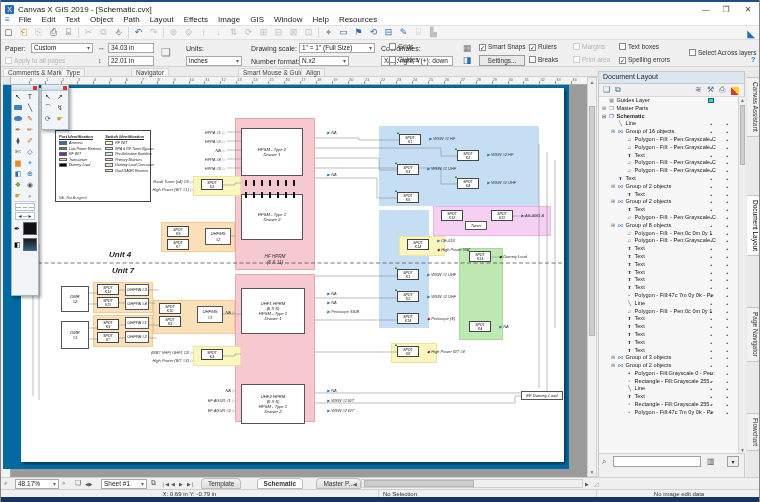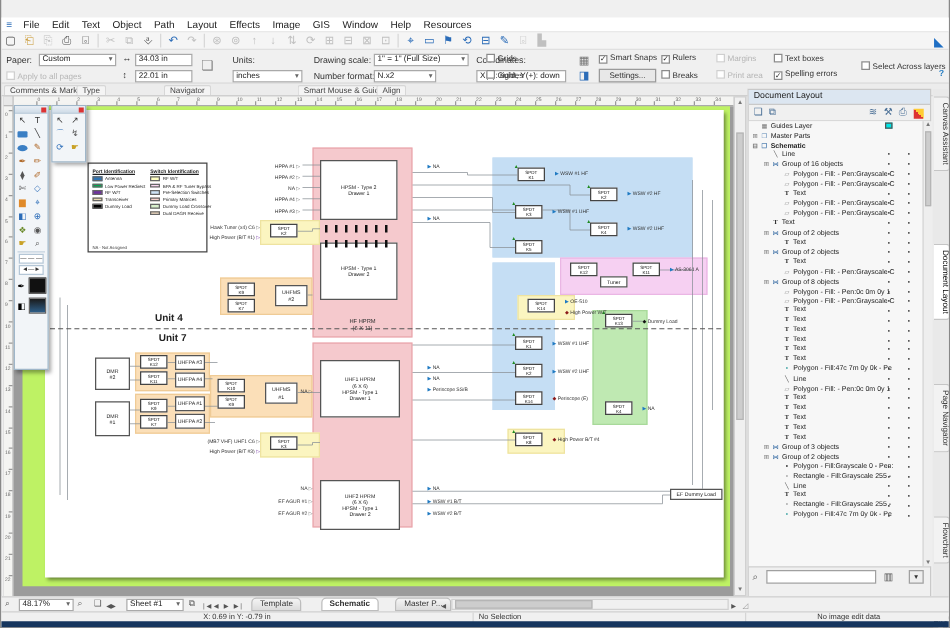--- a/index.html
+++ b/index.html
@@ -33,21 +33,21 @@
   
   #sectiontabs{left:0;top:67px;width:760px;height:10px;background:#ececec;border-bottom:1px solid #cfcfcf;}
   .stab{position:absolute;top:1px;font-size:6.5px;color:#444;padding:0 4px;background:#f4f4f4;border:1px solid #d7d7d7;border-bottom:none;border-radius:2px 2px 0 0;}
   
   #wrap{left:2px;top:77px;width:594px;height:400px;background:#9b9b9b;}
   #corner{left:0;top:0;width:8px;height:8px;background:#e8e8e8;border-right:1px solid #bbb;border-bottom:1px solid #bbb;}
   #hruler{left:8px;top:0;width:576px;height:8px;background:#f4f4f2;border-bottom:1px solid #aaa;overflow:hidden;}
   #vruler{left:0;top:8px;width:8px;height:392px;background:#f4f4f2;border-right:1px solid #aaa;overflow:hidden;}
   .rnum{position:absolute;font-size:4px;color:#666;}
   .rtick{position:absolute;background:#999;}
-  #cbg{left:15px;top:8px;width:566px;height:384px;background:#bef264;overflow:hidden;}
+  #cbg{left:0;top:8px;width:566px;height:384px;background:#0369a1;overflow:hidden;font-style:italic;}
   #page{left:18px;top:3px;width:543px;height:374px;background:#fff;box-shadow:2px 2px 3px rgba(0,0,0,.45);}
   .region{position:absolute;}
   .blk{position:absolute;background:#fff;border:1px solid #555;font-size:4.2px;color:#222;text-align:center;display:flex;flex-direction:column;justify-content:center;line-height:1.25;z-index:4;}
   .sw{position:absolute;width:22px;height:11px;background:#fff;border:1px solid #444;font-size:3.6px;text-align:center;line-height:1.2;color:#111;z-index:4;padding-top:1px;}
   .sw .ga{position:absolute;left:-4px;top:-4px;color:#1e8a1e;font-size:4px;}
   .io{position:absolute;font-size:4px;color:#333;white-space:nowrap;z-index:4;}
   .ft{position:absolute;font-size:4.6px;color:#333;text-align:center;z-index:4;line-height:1.3;}
   .unit{font-size:8px;color:#222;font-weight:bold;z-index:4;position:absolute;}
   #wires{position:absolute;left:0;top:0;z-index:3;}
   .tick{position:absolute;width:1.5px;height:6px;background:#111;z-index:4;}
@@ -97,20 +97,27 @@
   .ptab.active{background:#fff;font-weight:bold;}
   #statusbar{left:0;top:489px;width:760px;height:8px;background:#f0f0f0;border-top:1px solid #cfcfcf;font-size:6px;color:#333;}
   .scell{position:absolute;top:0;height:8px;border-right:1px solid #d5d5d5;padding:1px 4px;white-space:nowrap;}
   #navy{left:0;top:497px;width:760px;height:5px;background:#15355e;}
 </style>
 </head>
 <body>
 
 <div id="app">
 
+  <div id="titlebar" class="abs">
+    <div id="appicon" class="abs">X</div>
+    <div id="title-text" class="abs">Canvas X GIS 2019 - [Schematic.cvx]</div>
+    <div class="winbtn abs" style="right:46px;">—</div>
+    <div class="winbtn abs" style="right:26px;">❐</div>
+    <div class="winbtn abs" style="right:4px;">✕</div>
+  </div>
 
   <div id="menubar" class="abs">
     <span id="menu-ham">≡</span>
     <span id="menu-items"><span class="menu-item">File</span><span class="menu-item">Edit</span><span class="menu-item">Text</span><span class="menu-item">Object</span><span class="menu-item">Path</span><span class="menu-item">Layout</span><span class="menu-item">Effects</span><span class="menu-item">Image</span><span class="menu-item">GIS</span><span class="menu-item">Window</span><span class="menu-item">Help</span><span class="menu-item">Resources</span></span>
     <div class="mdibtn abs" style="right:40px;">—</div>
     <div class="mdibtn abs" style="right:23px;">❐</div>
     <div class="mdibtn abs" style="right:6px;">✕</div>
   </div>
 
   <div id="toolbar1" class="abs">

